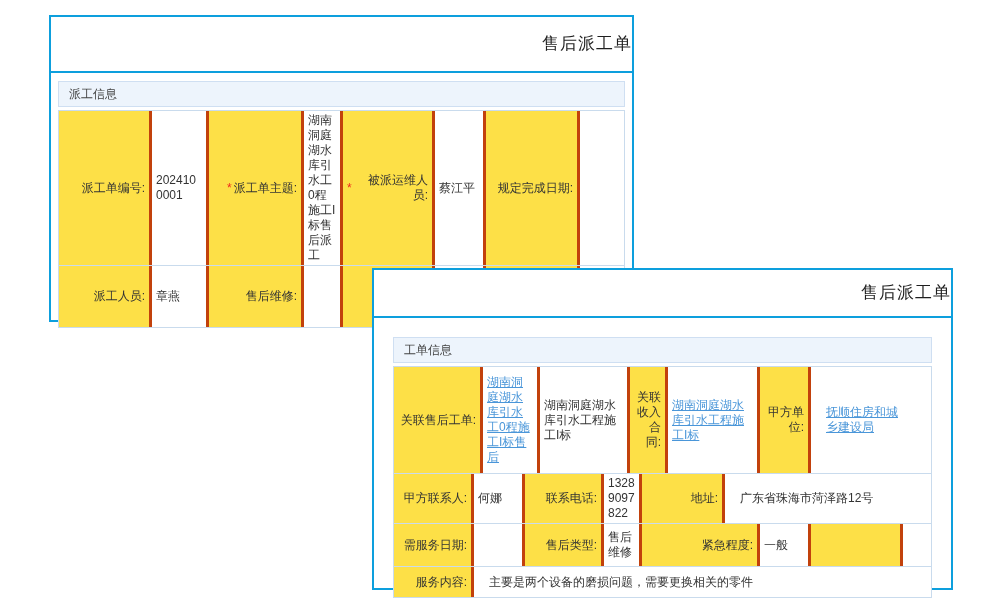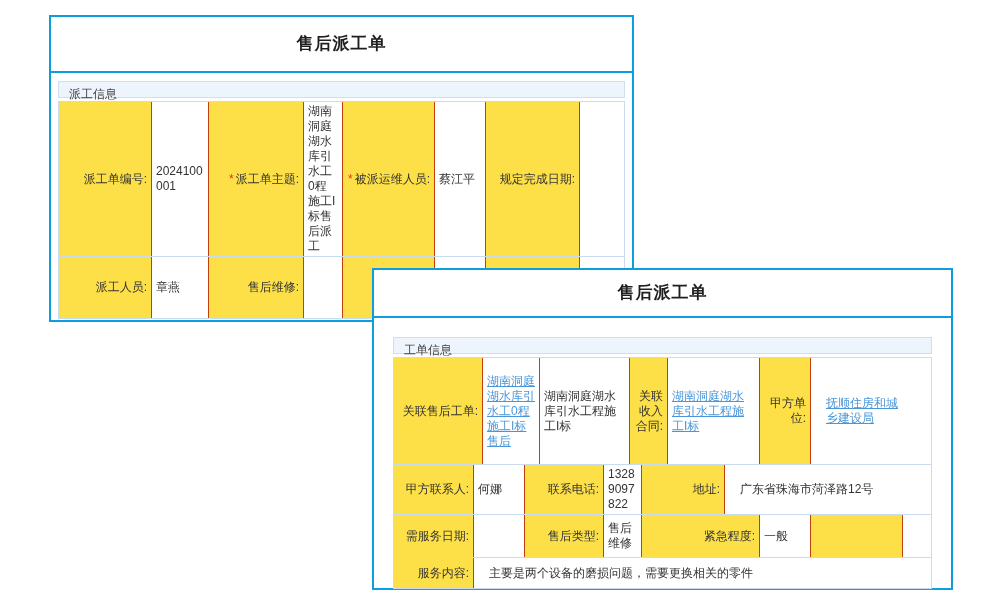--- a/index.html
+++ b/index.html
@@ -7,36 +7,36 @@
     width:1000px;height:600px;position:relative;background:#ffffff;
     font-family:"Liberation Sans","DejaVu Sans",sans-serif;
     font-size:12px;color:#333;overflow:hidden;
   }
   .window{
     position:absolute;background:#ffffff;border:2px solid #0d9fdd;box-sizing:border-box;
   }
   .win-back{left:49px;top:15px;width:585px;height:307px;}
   .win-front{left:372px;top:268px;width:581px;height:322px;}
   .win-title{
-    border-bottom:2px solid #0d9fdd;text-align:center;
-    font-size:17px;font-weight:700;color:#1f1f1f;letter-spacing:1px;
+    border-bottom:2px solid #0d9fdd;text-align:right;
+    font-size:17px;font-weight:400;color:#1f1f1f;letter-spacing:1px;
   }
   .win-back .win-title{height:54px;line-height:54px;}
   .win-front .win-title{height:46px;line-height:46px;}
   .win-body{margin:19px;}
   .win-back .win-body{margin:8px 7px;}
   .section-bar{
     background:#edf4fc;border:1px solid #cfdff2;box-sizing:border-box;
-    height:17px;line-height:25px;padding-left:10px;color:#444;margin-bottom:3px;
+    height:26px;line-height:25px;padding-left:10px;color:#444;margin-bottom:3px;
   }
   .g-table{border:1px solid #c9dbed;background:#fff;}
   .g-row{display:grid;}
   .g-row + .g-row{border-top:1px solid #c9dbed;}
   .g-cell{
-    border-right:1px solid #c2410c;box-sizing:border-box;
+    border-right:3px solid #c2410c;box-sizing:border-box;
     padding:2px 4px;display:flex;align-items:center;
     line-height:15px;word-break:break-all;
   }
   .g-cell:last-child{border-right:0;padding-left:15px;}
   .g-cell.label{background:#fde047;justify-content:flex-end;text-align:right;color:#333;}
   .g-cell.value{background:#ffffff;justify-content:flex-start;text-align:left;}
   .req{color:#f02b1d;margin-right:2px;flex:none;}
   a.cell-link{color:#4a96d9;text-decoration:underline;cursor:pointer;word-break:break-all;}
   
   .b-r1{min-height:144px;}

